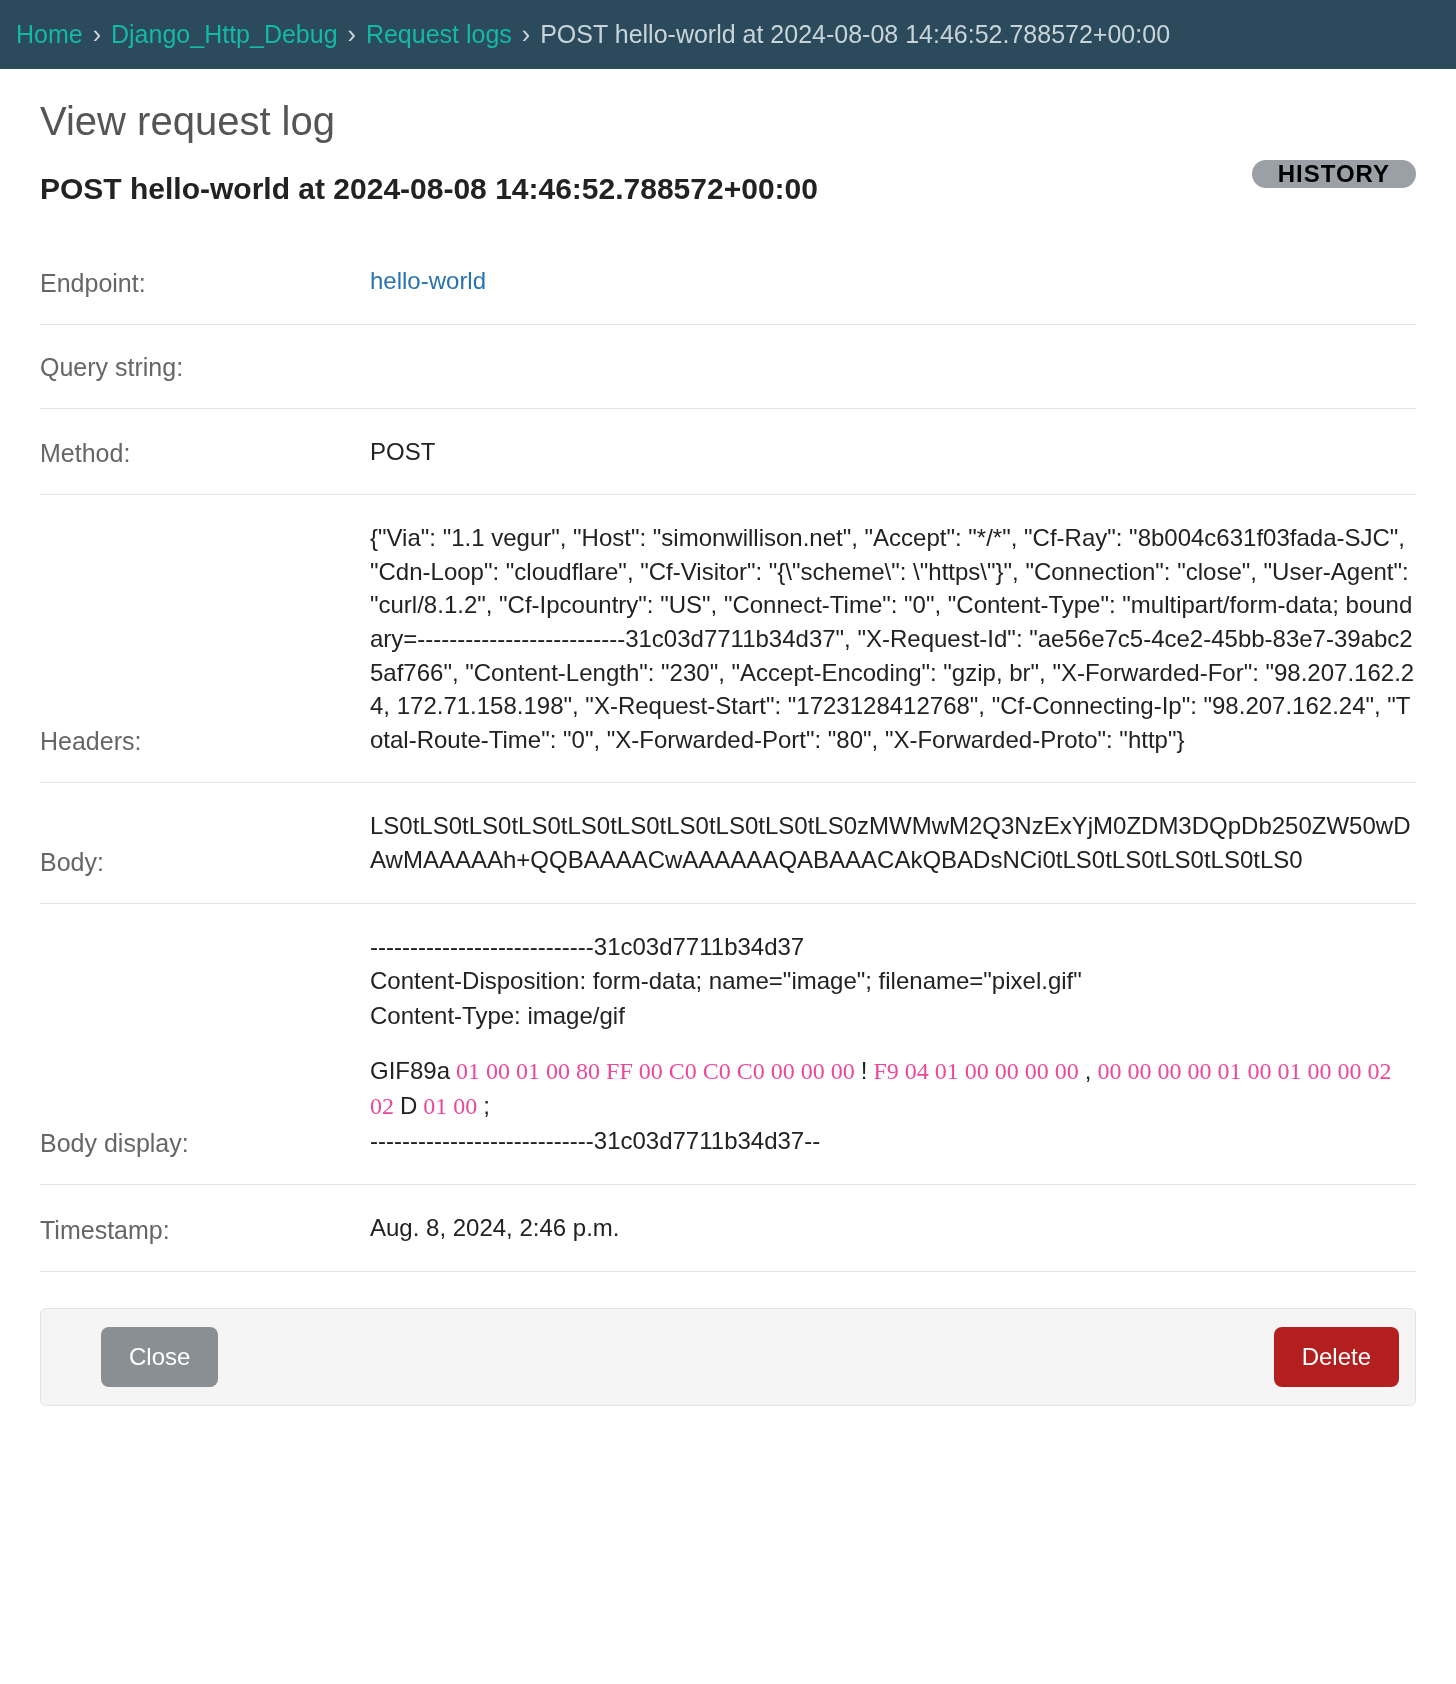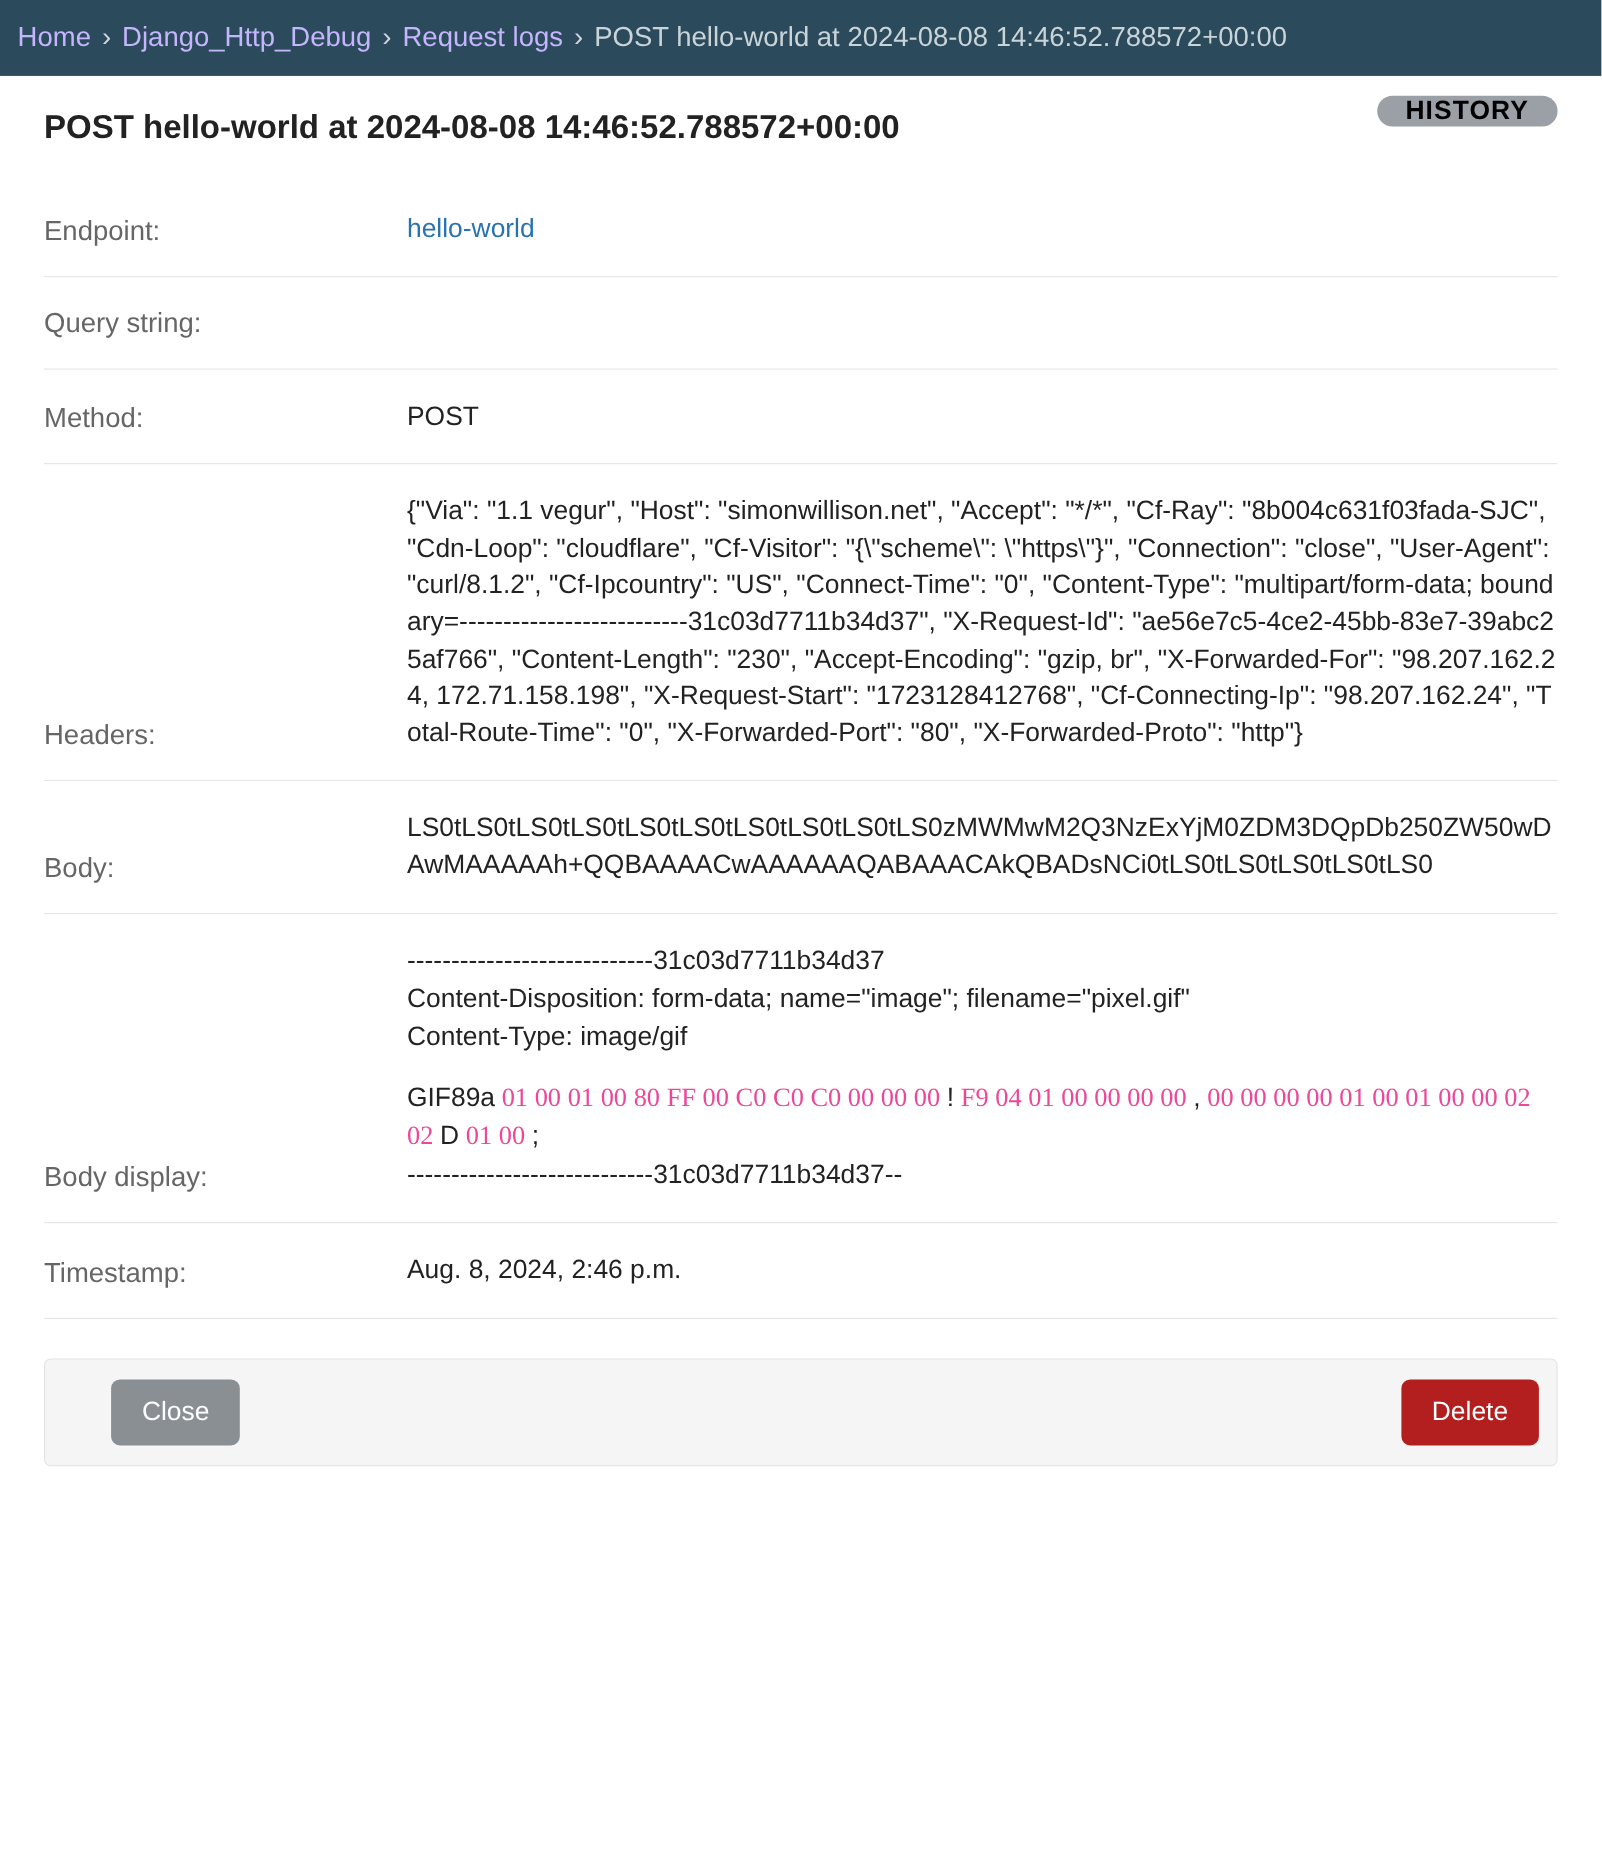--- a/index.html
+++ b/index.html
@@ -14,21 +14,21 @@
   .breadcrumb-bar {
     background: #2b4b5c;
     color: #fff;
     padding: 20px 16px;
     font-size: 25px;
     display: flex;
     flex-wrap: wrap;
     align-items: center;
     gap: 10px;
   }
-  .breadcrumb-bar a { color: #c4b5fd; text-decoration: none; }
+  .breadcrumb-bar a { color: #14b8a6; text-decoration: none; }
   .breadcrumb-bar .sep { color: #cfd8dc; }
   .breadcrumb-bar .current { color: #c9d4d9; }
 
   .page {
     padding: 30px 40px 40px 40px;
   }
 
   h1.view-title {
     font-size: 40px;
     font-weight: 400;
@@ -147,20 +147,21 @@
   <a href="#">Home</a>
   <span class="sep">›</span>
   <a href="#">Django_Http_Debug</a>
   <span class="sep">›</span>
   <a href="#">Request logs</a>
   <span class="sep">›</span>
   <span class="current">POST hello-world at 2024-08-08 14:46:52.788572+00:00</span>
 </div>
 
 <div class="page">
+  <h1 class="view-title">View request log</h1>
 
   <div class="header-row">
     <h2 class="obj-title">POST hello-world at 2024-08-08 14:46:52.788572+00:00</h2>
     <button class="history-btn">HISTORY</button>
   </div>
 
   <div class="field-row first-row-hack">
     <div class="field-label">Endpoint:</div>
     <div class="field-value">
       <a href="#">hello-world</a>

